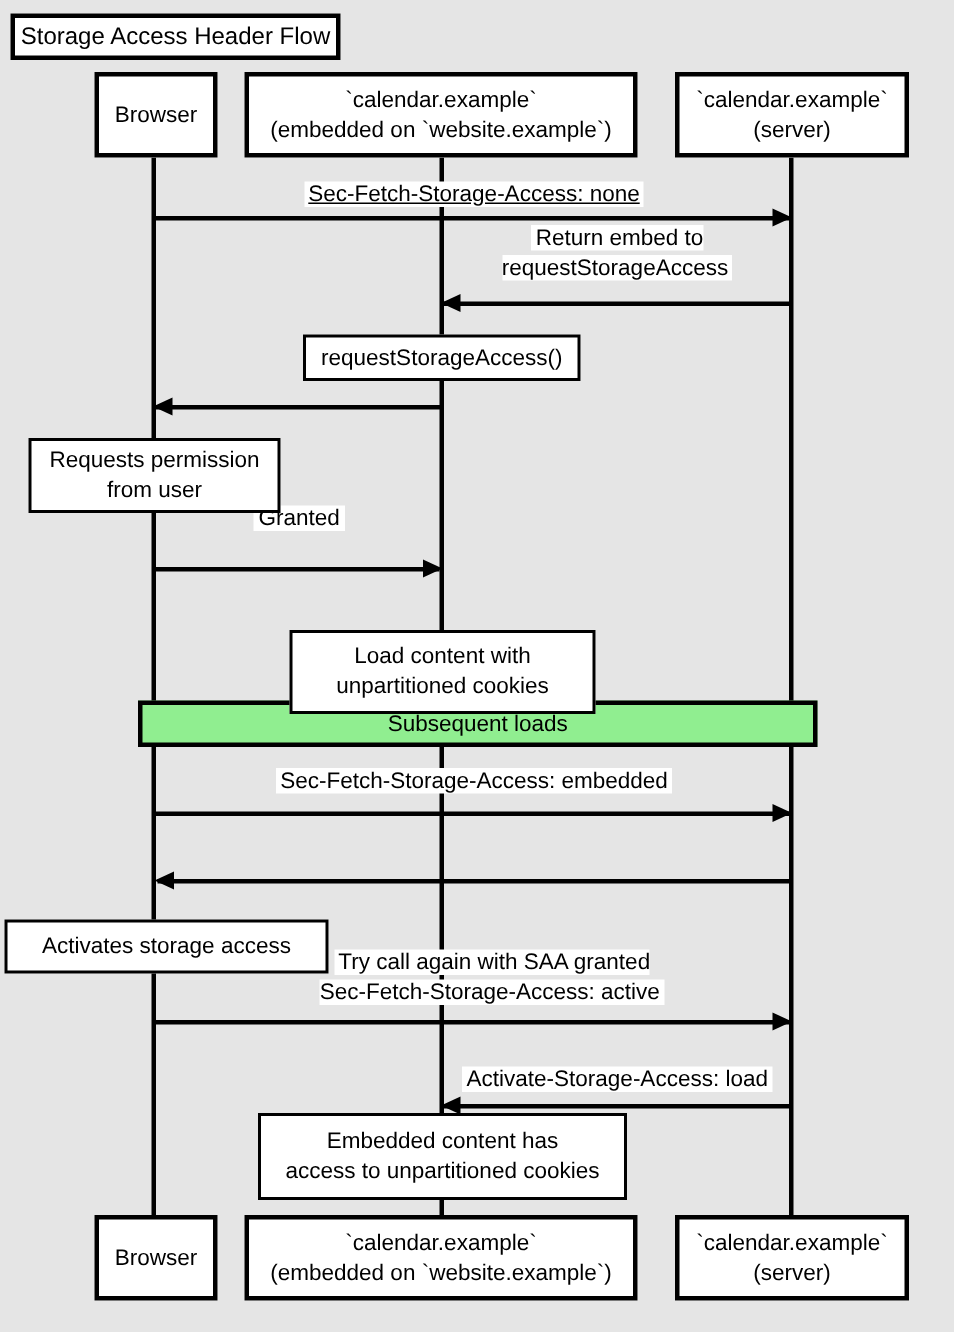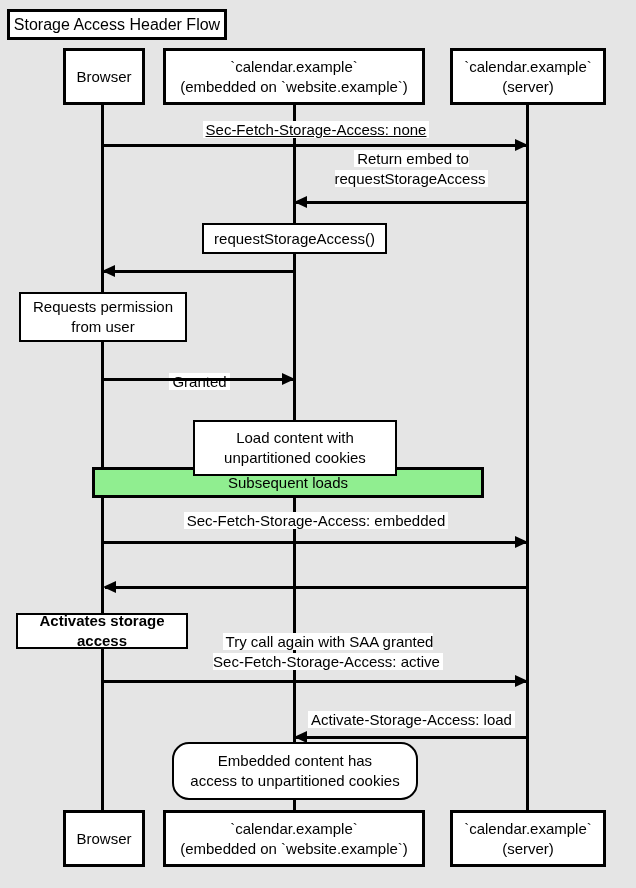--- a/index.html
+++ b/index.html
@@ -23,21 +23,21 @@
   .arrow{position:absolute;height:3px;background:#000;z-index:2;}
   .arrow.right::after{content:"";position:absolute;right:-2px;top:-5px;width:0;height:0;
       border-top:6px solid transparent;border-bottom:6px solid transparent;border-left:13px solid #000;}
   .arrow.left::after{content:"";position:absolute;left:-2px;top:-5px;width:0;height:0;
       border-top:6px solid transparent;border-bottom:6px solid transparent;border-right:13px solid #000;}
 
   .note{position:absolute;background:#fff;border:2px solid #000;box-sizing:border-box;
         display:flex;align-items:center;justify-content:center;text-align:center;
         white-space:pre-line;z-index:3;padding:2px 4px;}
 
-  .band{position:absolute;left:92px;top:467px;width:392px;height:31px;background:#90ee90;
+  .band{position:absolute;left:92px;top:467px;width:453px;height:31px;background:#90ee90;
         border:3px solid #000;box-sizing:border-box;display:flex;align-items:center;
         justify-content:center;z-index:2;}
 </style>
 </head>
 <body>
 
 <div id="canvas">
 
   <div class="lifeline" style="left:101px;"></div>
   <div class="lifeline" style="left:293px;"></div>
@@ -74,57 +74,57 @@
     <span>requestStorageAccess()</span>
   </div>
 
   <div class="arrow left" style="left:104px;top:270px;width:191px;"></div>
 
   <div class="note" style="left:19px;top:292px;width:168px;height:50px;">
     <span>Requests permission
 from user</span>
   </div>
 
-  <div class="msg" style="left:104px;top:372px;width:191px;">
+  <div class="msg" style="left:104px;top:336px;width:191px;">
     <span>Granted</span>
   </div>
   <div class="arrow right" style="left:104px;top:378px;width:189px;"></div>
 
   <div class="note" style="left:193px;top:420px;width:204px;height:56px;">
     <span>Load content with
 unpartitioned cookies</span>
   </div>
 
   <div class="band">
     <span>Subsequent loads</span>
   </div>
 
   <div class="msg" style="left:104px;top:511px;width:424px;">
     <span>Sec-Fetch-Storage-Access: embedded</span>
   </div>
   <div class="arrow right" style="left:104px;top:541px;width:422px;"></div>
 
   <div class="arrow left" style="left:105px;top:586px;width:421px;"></div>
 
-  <div class="note" style="left:16px;top:613px;width:172px;height:36px;font-weight:bold;">
+  <div class="note" style="left:3px;top:613px;width:216px;height:36px;">
     <span>Activates storage access</span>
   </div>
 
   <div class="msg" style="left:116px;top:632px;width:424px;">
     <span>Try call again with SAA granted
 Sec-Fetch-Storage-Access: active</span>
   </div>
   <div class="arrow right" style="left:104px;top:680px;width:422px;"></div>
 
   <div class="msg" style="left:295px;top:710px;width:233px;">
     <span>Activate-Storage-Access: load</span>
   </div>
   <div class="arrow left" style="left:296px;top:736px;width:232px;"></div>
 
-  <div class="note" style="left:172px;top:742px;width:246px;height:58px;border-radius:17px;">
+  <div class="note" style="left:172px;top:742px;width:246px;height:58px;">
     <span>Embedded content has
 access to unpartitioned cookies</span>
   </div>
 
   <div class="participant" style="left:63px;top:810px;width:82px;">
     <span class="lbl">Browser</span>
   </div>
   <div class="participant" style="left:163px;top:810px;width:262px;">
     <span class="lbl">`calendar.example`
 (embedded on `website.example`)</span>

